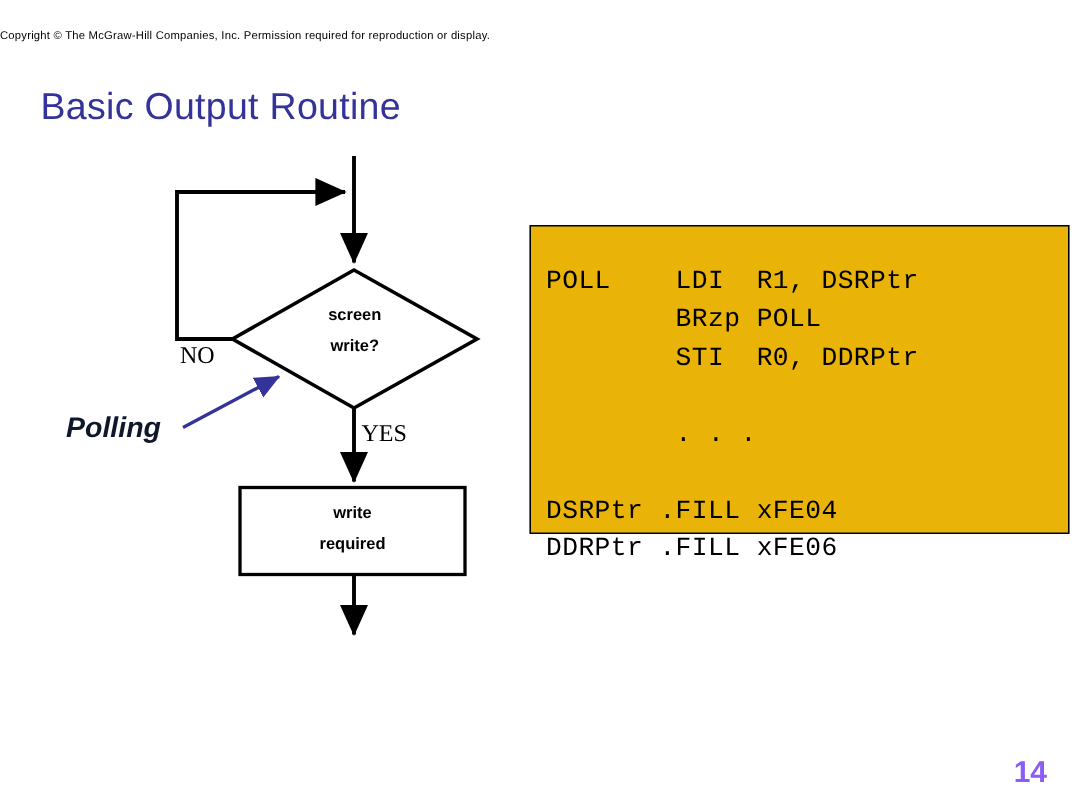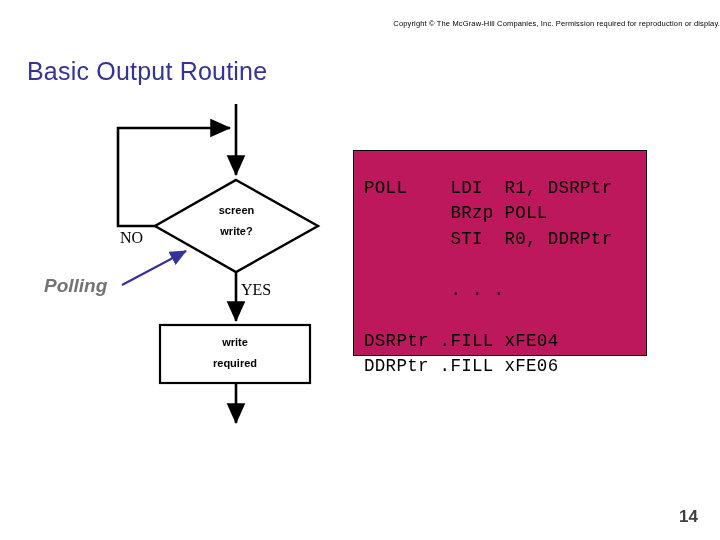--- a/index.html
+++ b/index.html
@@ -22,21 +22,21 @@
     width: 720px;
     height: 540px;
     background: #ffffff;
   }
 
   .copyright {
     position: absolute;
     left: 0;
     top: 19px;
     width: 720px;
-    text-align: right;
+    text-align: left;
     font-family: "Liberation Sans", sans-serif;
     font-size: 7.5px;
     letter-spacing: 0.15px;
     color: #000000;
     white-space: nowrap;
   }
 
   .slide-title {
     position: absolute;
     left: 27px;
@@ -101,56 +101,56 @@
   }
 
   .polling-label {
     position: absolute;
     left: 44px;
     top: 275px;
     font-family: "Liberation Sans", sans-serif;
     font-weight: bold;
     font-style: italic;
     font-size: 19px;
-    color: #737373;
+    color: #0f172a;
     white-space: nowrap;
   }
 
   
   #code-panel {
     position: absolute;
     left: 353px;
     top: 150px;
-    width: 294px;
+    width: 360px;
     height: 206px;
     border: 1.6px solid #000000;
-    background: #be185d;
+    background: #eab308;
     box-sizing: border-box;
   }
 
   .code-lines {
     position: absolute;
     left: 10px;
     top: 7px;
     font-family: "Liberation Mono", "DejaVu Sans Mono", monospace;
     font-size: 17.5px;
     line-height: 25.5px;
     color: #000000;
     white-space: pre;
     letter-spacing: 0.3px;
   }
 
   .page-number {
     position: absolute;
     right: 22px;
     bottom: 13px;
     font-family: "Liberation Sans", sans-serif;
-    font-size: 17px;
+    font-size: 20px;
     font-weight: bold;
-    color: #404040;
+    color: #8b5cf6;
   }
 </style>
 </head>
 <body>
 
 <div id="slide">
 
   <div class="copyright">Copyright © The McGraw-Hill Companies, Inc. Permission required for reproduction or display.</div>
 
   <div class="slide-title">Basic Output Routine</div>

